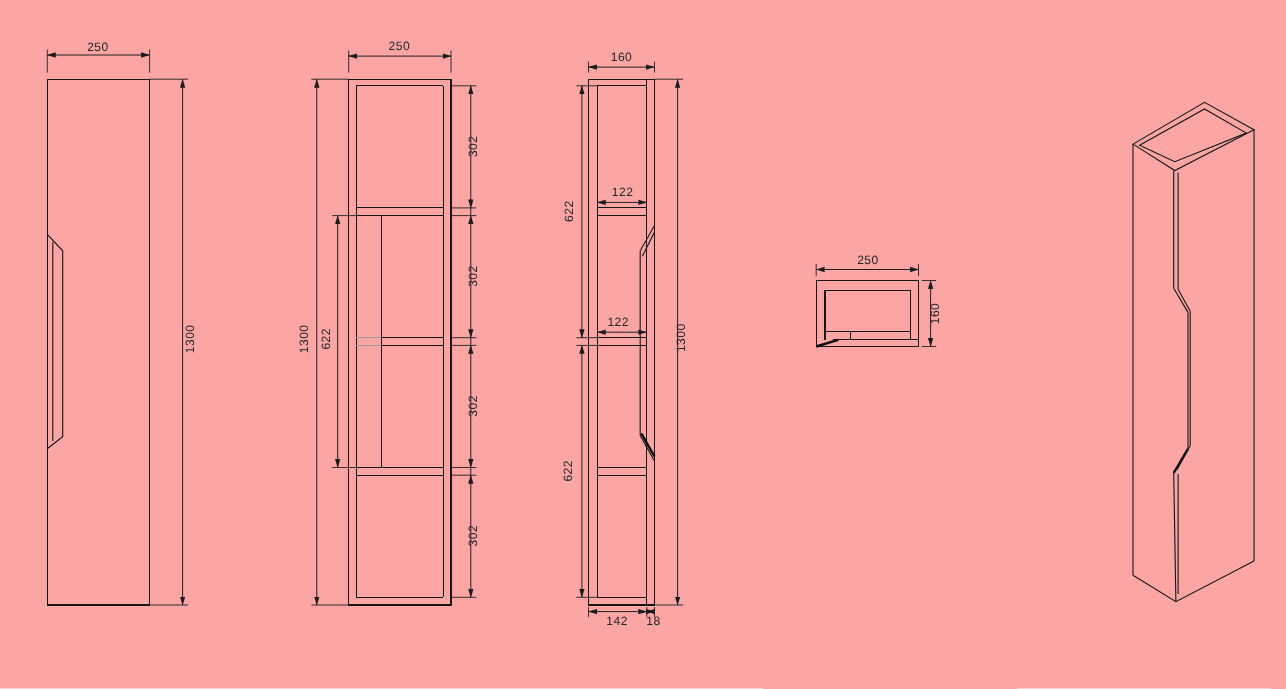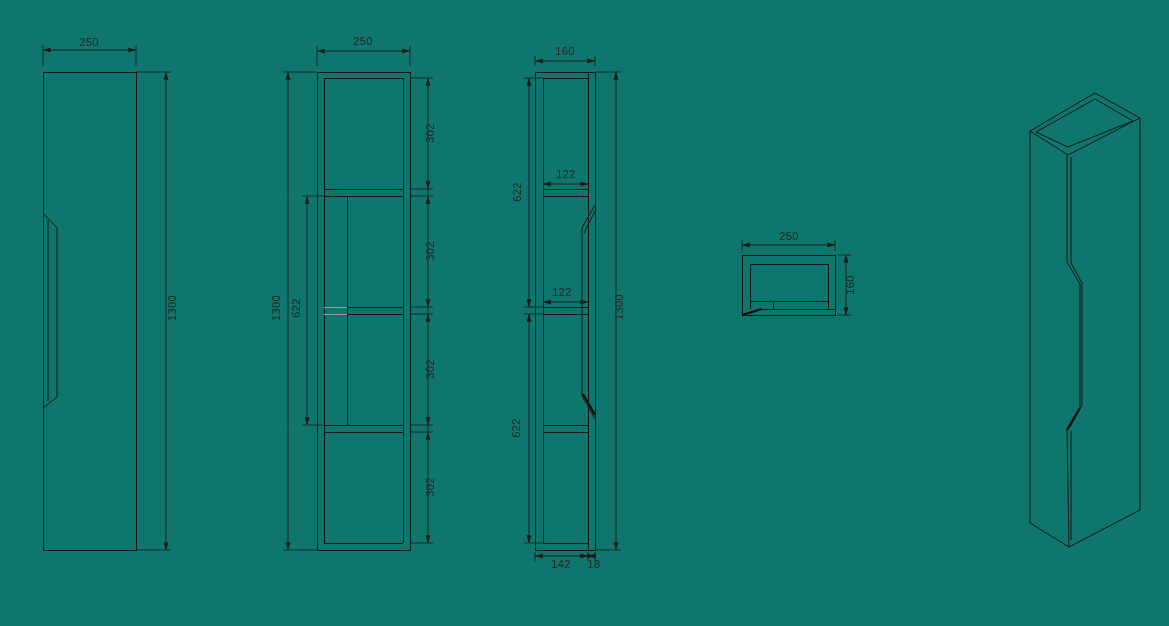--- a/index.html
+++ b/index.html
@@ -1,16 +1,16 @@
 <!DOCTYPE html>
 <html><head>
 <meta charset="utf-8">
 <style>
   html,body{margin:0;padding:0;background:#f4f4f4;}
-  .canvas{position:relative;width:1169px;height:626px;background:#0f766e;overflow:hidden;}
+  .canvas{position:relative;width:1169px;height:626px;background:#fca5a5;overflow:hidden;}
   svg{position:absolute;left:0;top:0;}
   .ln{stroke:#161616;stroke-width:1;fill:none;}
   .lnx{stroke:#161616;stroke-width:1;fill:none;shape-rendering:crispEdges;}
   .lngray{stroke:#9a9a9a;stroke-width:1;fill:none;shape-rendering:crispEdges;}
   .thick{stroke:#0d0d0d;stroke-width:2.2;fill:none;}
   .dimln{stroke:#1c1c1c;stroke-width:0.9;fill:none;}
   .extln{stroke:#1c1c1c;stroke-width:0.8;fill:none;}
   .dim{font-family:"Liberation Sans",sans-serif;font-size:11px;fill:#262626;letter-spacing:0.4px;}
 </style>
 </head>

